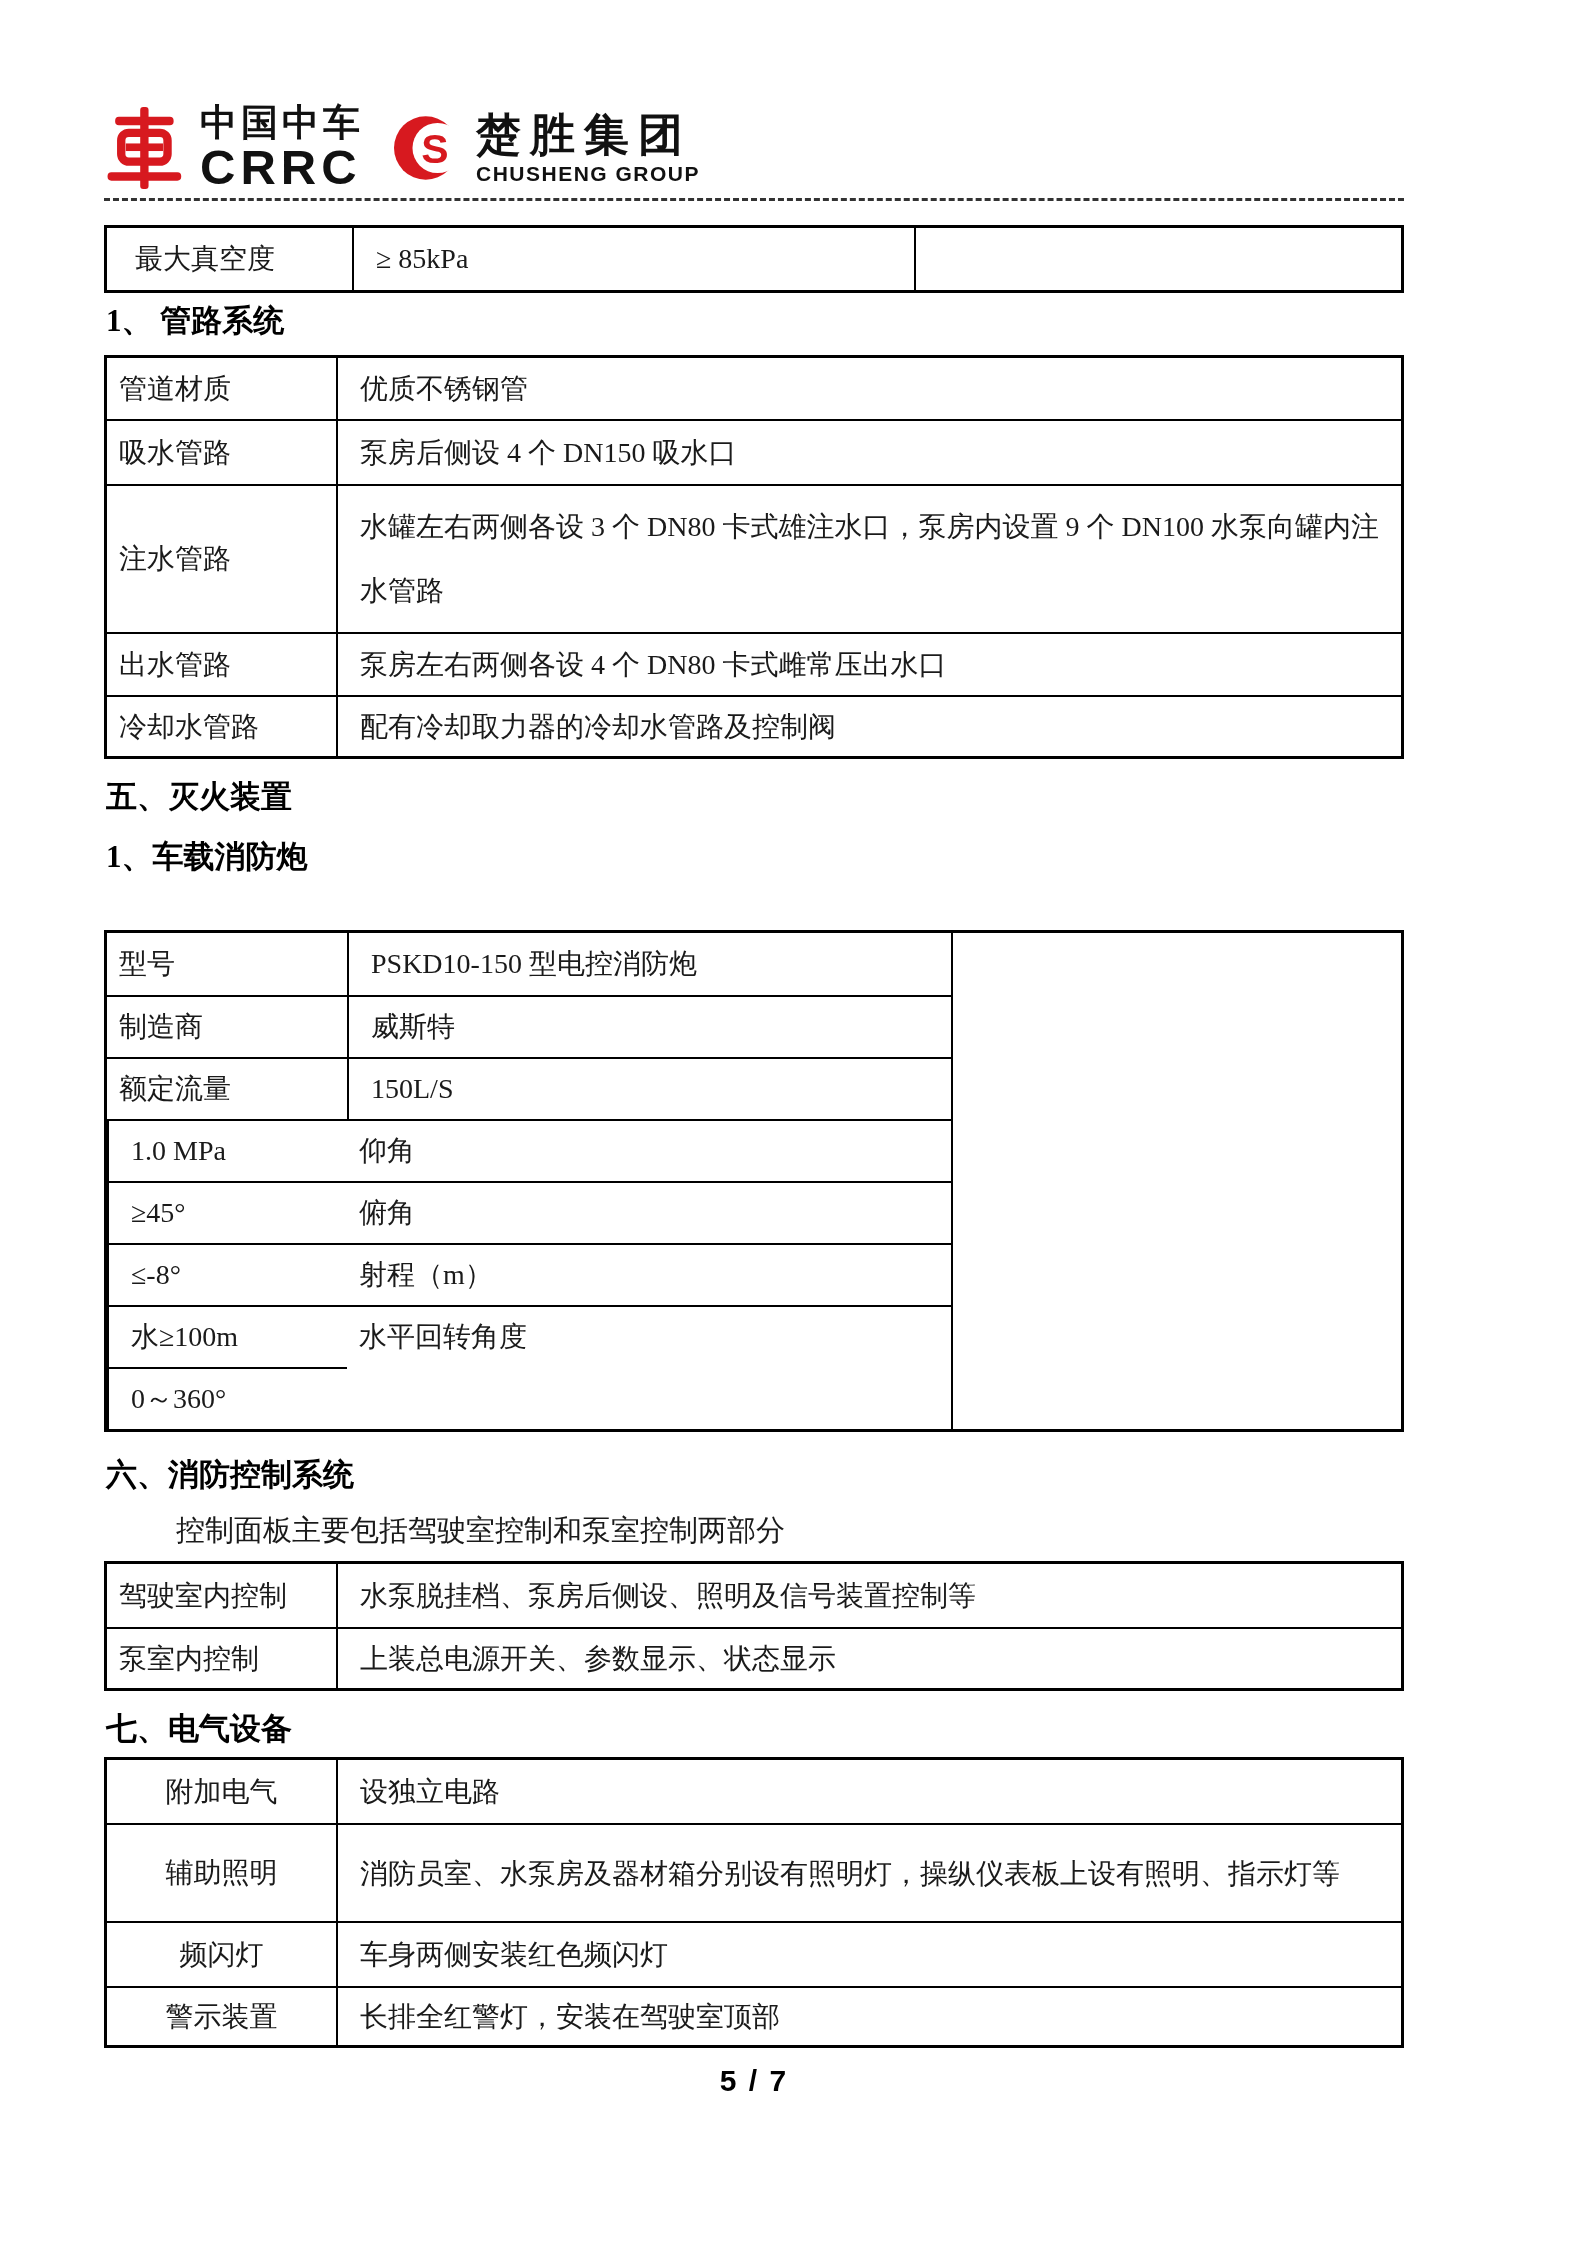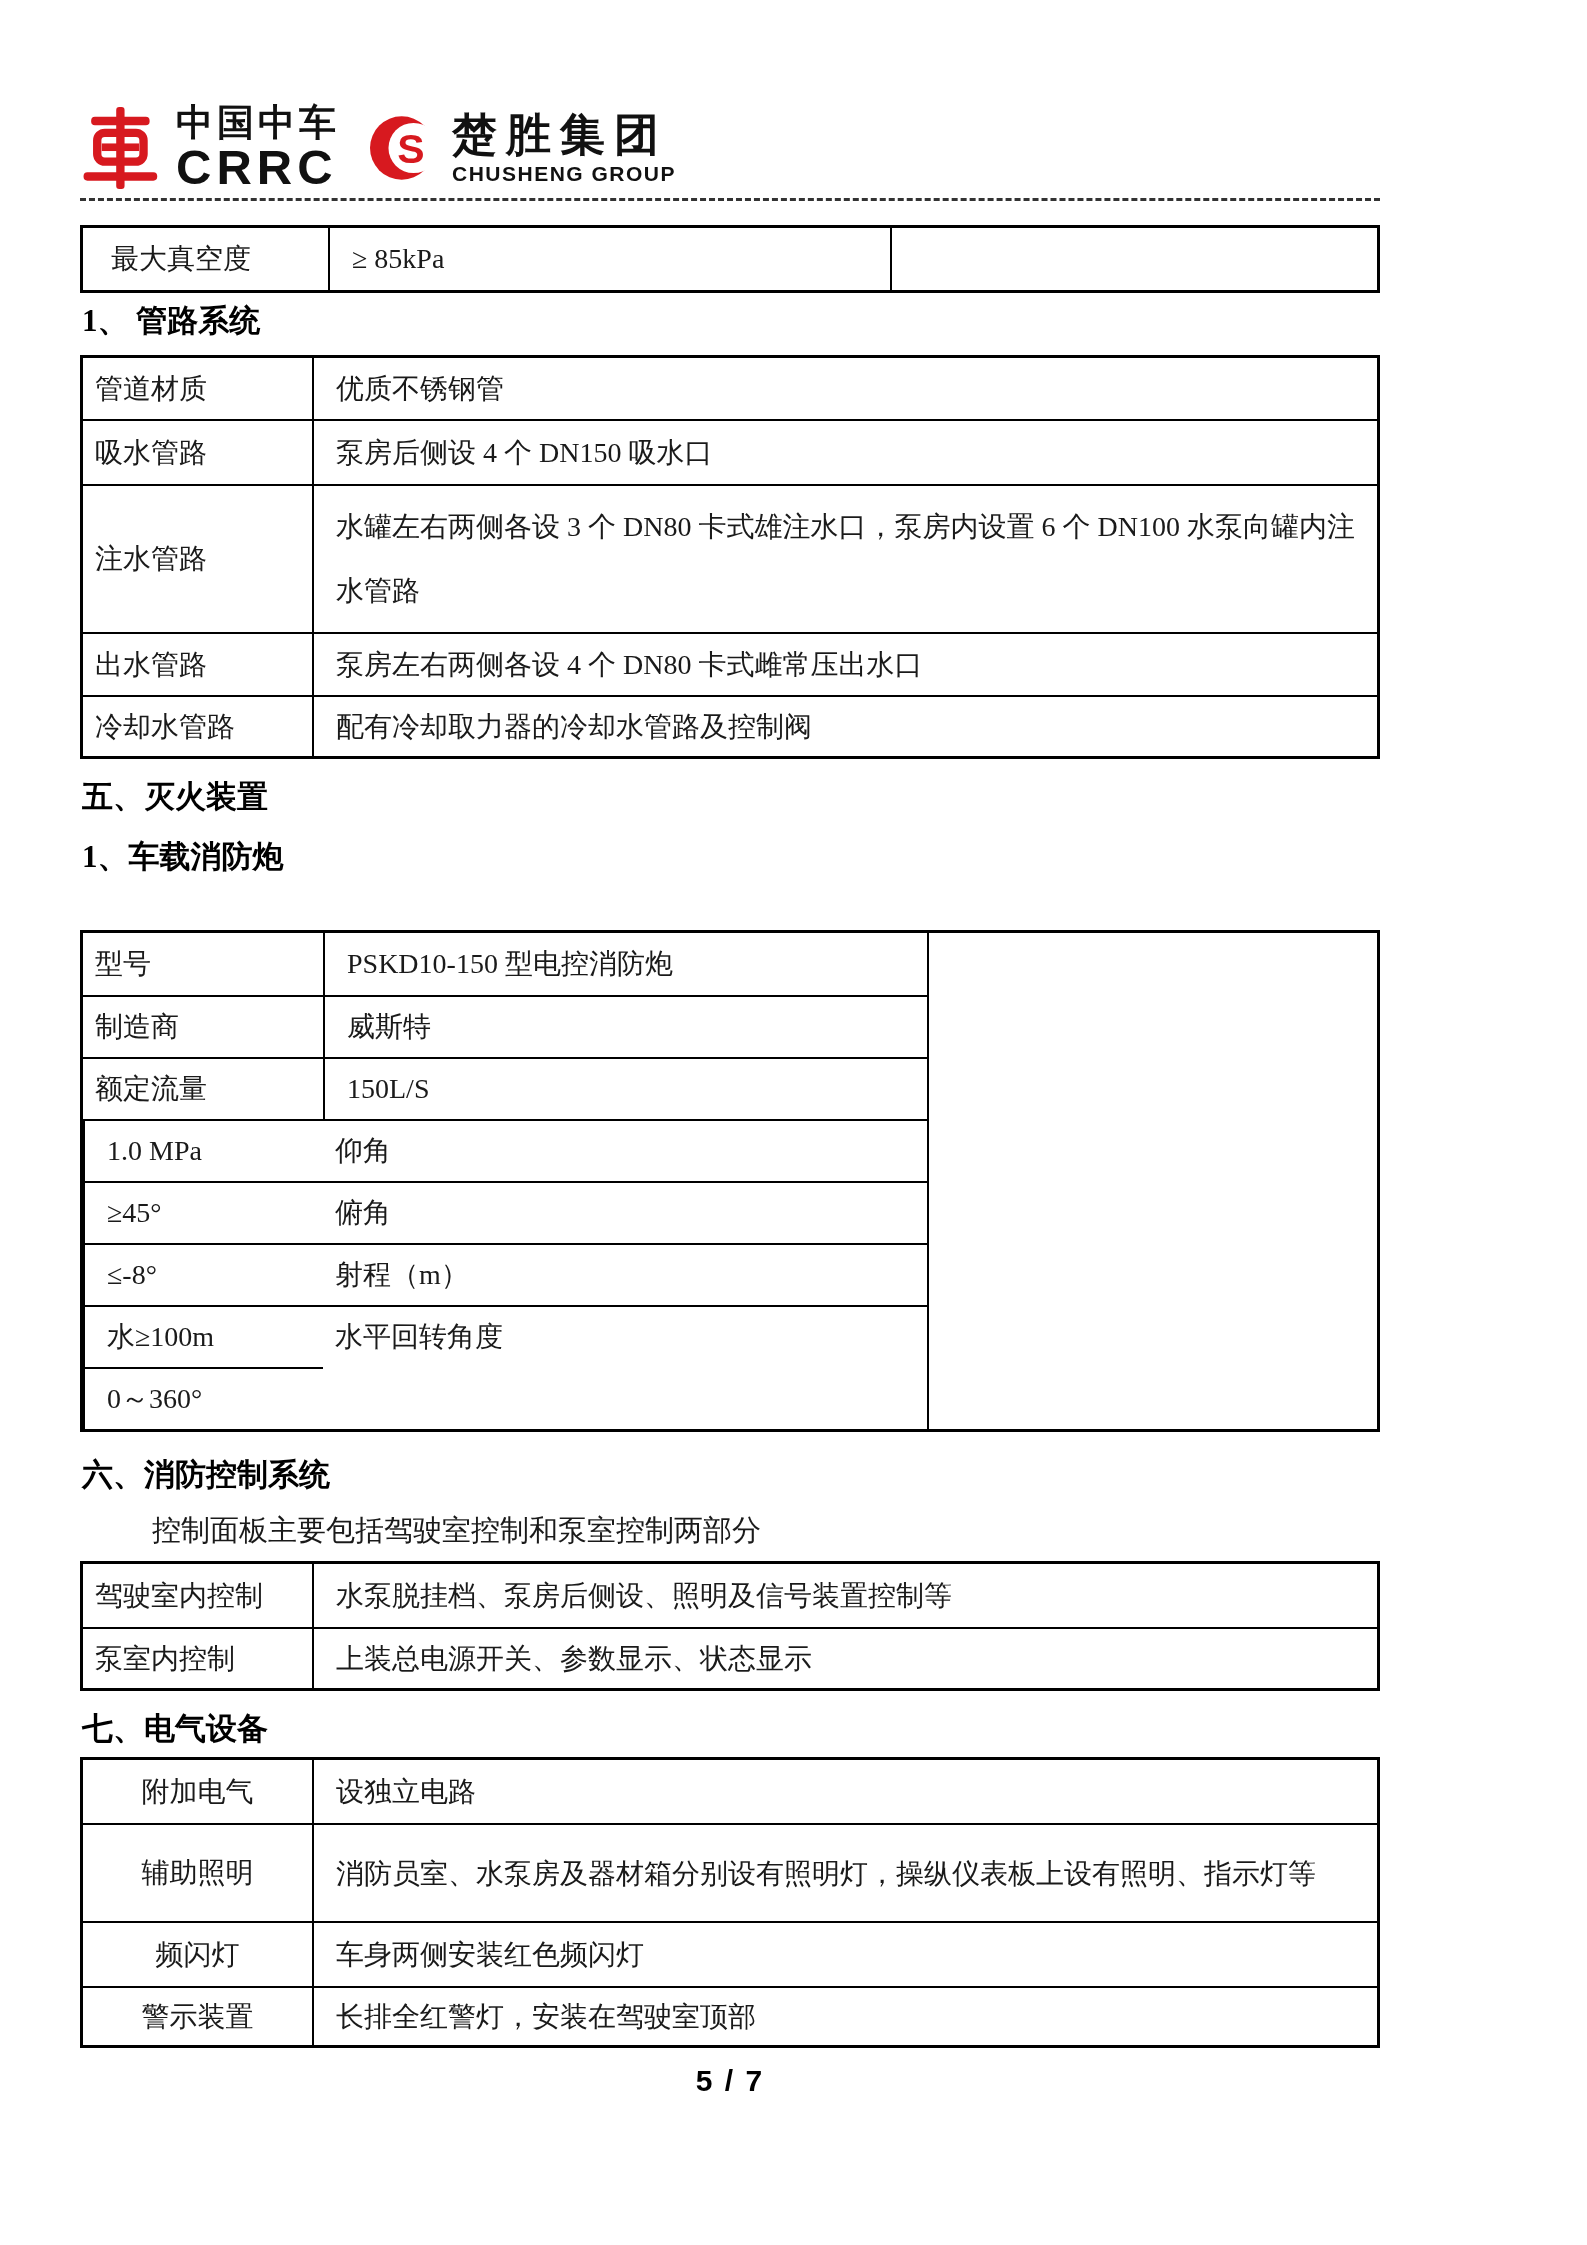--- a/index.html
+++ b/index.html
@@ -1,21 +1,21 @@
 <!DOCTYPE html>
 <html><head>
 <meta charset="utf-8">
 <style>
   html,body{margin:0;padding:0;background:#e8e8e8;}
   .page{
     width:1587px;height:2245px;background:#ffffff;position:relative;
     font-family:"Liberation Serif","DejaVu Serif",serif;color:#1a1a1a;
     overflow:hidden;box-sizing:border-box;
   }
-  .content{margin-left:80px;width:1300px;}
+  .content{margin-left:104px;width:1300px;}
 
   
   .header{display:flex;align-items:center;padding-top:108px;height:80px;}
   .logo{display:flex;align-items:center;}
   .crrc-mark{width:80px;height:82px;display:block;}
   .crrc-text{display:flex;flex-direction:column;margin-left:16px;line-height:1;
     font-family:"Liberation Sans","DejaVu Sans",sans-serif;color:#111;}
   .crrc-cn{font-size:37px;font-weight:900;letter-spacing:4px;}
   .crrc-en{font-size:49px;font-weight:900;letter-spacing:5px;margin-top:2px;}
   .cs-logo{margin-left:30px;}
@@ -104,21 +104,21 @@
 
     <div class="h h-piping">1、 管路系统</div>
 
     <div class="tbl t2">
       <div class="cell lc">管道材质</div>
       <div class="cell vc bl">优质不锈钢管</div>
       <div class="cell lc bt">吸水管路</div>
       <div class="cell vc bl bt">泵房后侧设 4 个 DN150 吸水口</div>
       <div class="cell lc bt">注水管路</div>
       <div class="cell vc bl bt">
-          <span class="wrap lh-tall">水罐左右两侧各设 3 个 DN80 卡式雄注水口，泵房内设置 6 个 DN100 水泵向罐内注水管路</span>
+          <span class="wrap lh-tall">水罐左右两侧各设 3 个 DN80 卡式雄注水口，泵房内设置 9 个 DN100 水泵向罐内注水管路</span>
         </div>
       <div class="cell lc bt">出水管路</div>
       <div class="cell vc bl bt">泵房左右两侧各设 4 个 DN80 卡式雌常压出水口</div>
       <div class="cell lc bt">冷却水管路</div>
       <div class="cell vc bl bt">配有冷却取力器的冷却水管路及控制阀</div>
     </div>
 
     <div class="h h-five">五、灭火装置</div>
     <div class="h h-monitor">1、车载消防炮</div>
 

